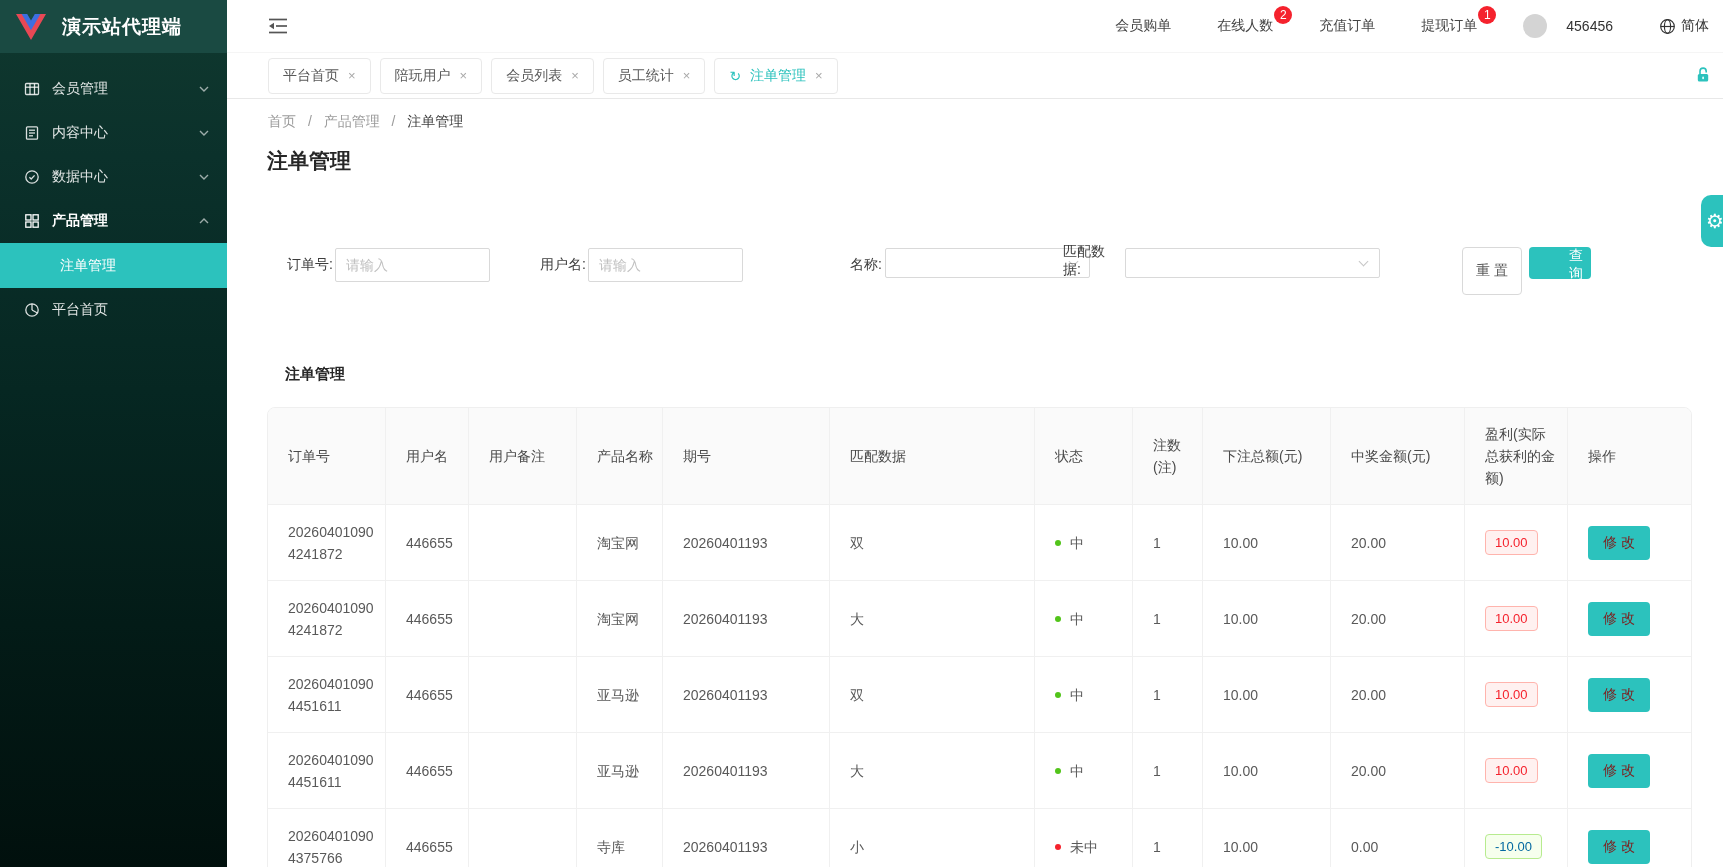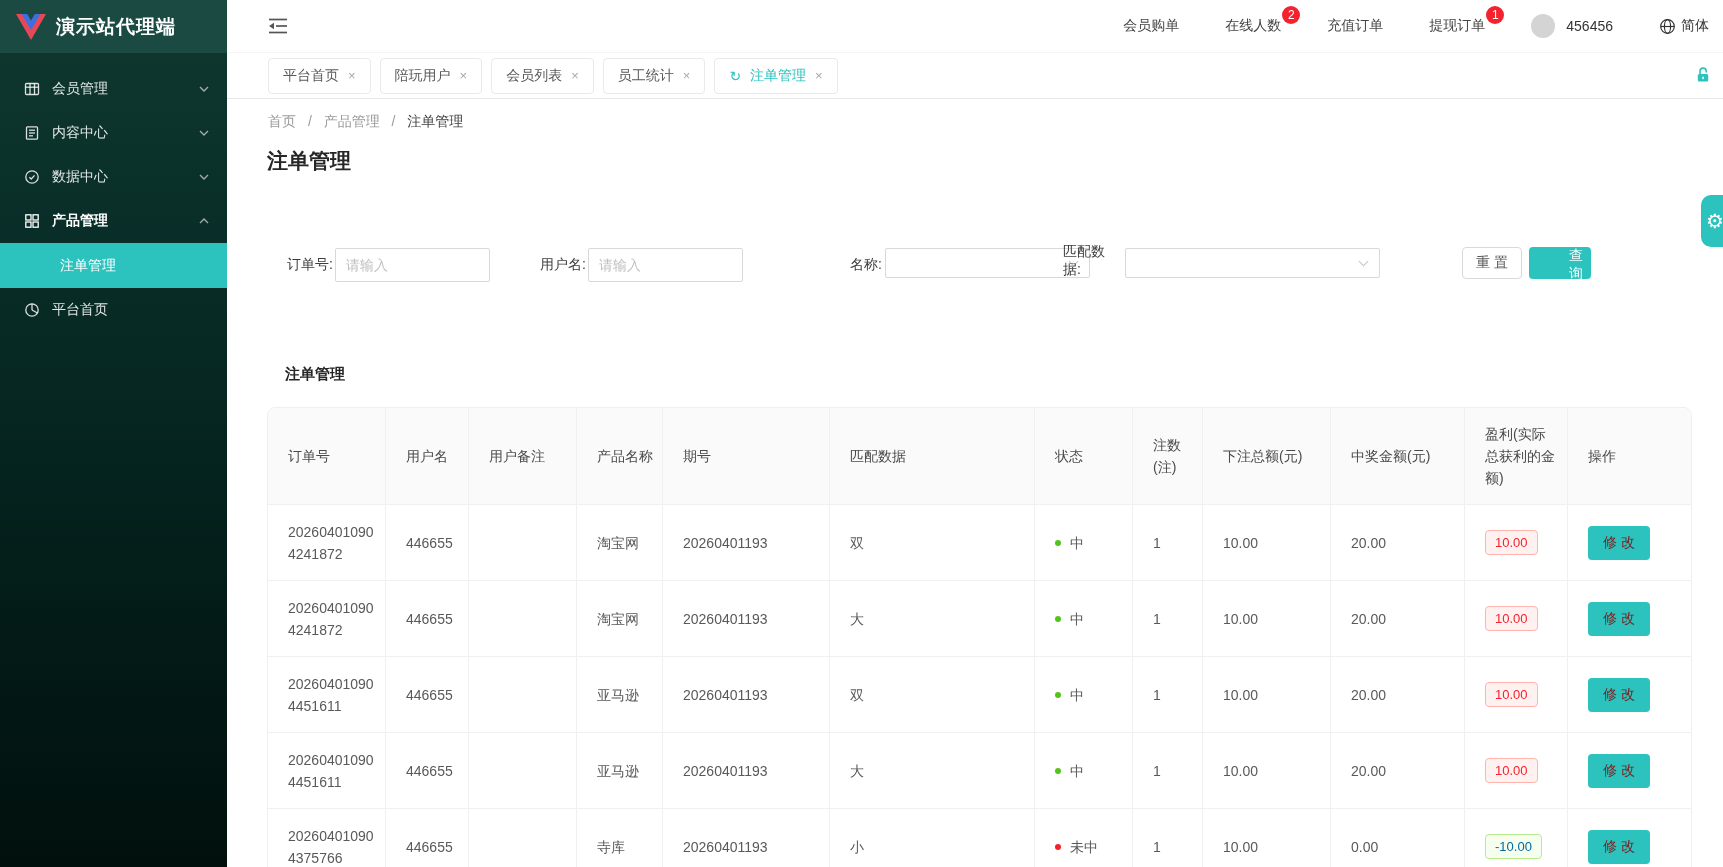--- a/index.html
+++ b/index.html
@@ -4,37 +4,37 @@
 <style>
   * { margin:0; padding:0; box-sizing:border-box; }
   html,body { width:1723px; height:867px; overflow:hidden; }
   body { font-family:"Liberation Sans","DejaVu Sans",sans-serif; font-size:14px; background:#fff; position:relative; color:#595959; }
   .dejavu { font-family:"DejaVu Sans",sans-serif; }
 
   
   .sidebar { position:absolute; left:0; top:0; width:227px; height:867px;
     background:linear-gradient(180deg,#10392f 0%,#0b312b 18%,#062722 45%,#031b17 72%,#01100d 100%); z-index:5; }
   .logo-band { height:53px; background:#1a4a42; display:flex; align-items:center; padding-left:16px; gap:10px; }
-  .logo-title { color:#fff; font-size:19px; font-weight:bold; letter-spacing:1px; white-space:nowrap; }
+  .logo-title { color:#fff; font-size:19px; font-weight:bold; letter-spacing:1px; white-space:nowrap;margin-left:6px; }
   .menu { padding-top:14px; }
   .menu-item { height:44px; display:flex; align-items:center; padding:0 18px 0 24px; color:rgba(255,255,255,.88); font-size:14px; cursor:pointer; }
   .menu-item .mi-icon { width:16px; height:16px; margin-right:12px; flex:0 0 16px; }
   .menu-item .chev { margin-left:auto; color:rgba(255,255,255,.6); display:flex; }
   .menu-item .chev.up { transform:rotate(180deg); }
   .menu-item.bold { color:#fff; font-weight:bold; }
   .submenu-item { height:45px; display:flex; align-items:center; padding-left:60px; font-size:14px; color:rgba(255,255,255,.85); cursor:pointer; }
   .submenu-item.active { background:#2cc2bd; color:#fff; }
 
   
   .topbar { position:absolute; left:227px; top:0; right:0; height:53px; background:#fff; display:flex; align-items:center; border-bottom:1px solid #f5f5f5; }
   .collapse-btn { margin-left:41px; cursor:pointer; display:flex; align-items:center; }
   .topbar-right { margin-left:auto; display:flex; align-items:center; gap:46px; padding-right:14px; color:#454545; }
   .tb-item { position:relative; cursor:pointer; white-space:nowrap; }
   .badge { position:absolute; top:-11px; right:-19px; background:#f5222d; color:#fff; border-radius:9px; min-width:18px; height:18px; line-height:18px; font-size:12px; text-align:center; padding:0 5px; }
-  .user-box { display:flex; align-items:center; gap:11px; cursor:pointer; }
+  .user-box { display:flex; align-items:center; gap:19px; cursor:pointer; }
   .avatar { width:24px; height:24px; border-radius:50%; background:#d4d4d4; }
   .lang-box { display:flex; align-items:center; gap:5px; cursor:pointer; color:#333; }
 
   
   .tabbar { position:absolute; left:227px; top:53px; right:0; height:46px; border-bottom:1px solid #e8e8e8; display:flex; align-items:center; padding-left:41px; gap:9px; background:#fff; }
   .tab { height:36px; display:flex; align-items:center; gap:9px; padding:0 14px; border:1px solid #e9e9e9; border-radius:4px; color:#595959; background:#fff; cursor:pointer; white-space:nowrap; }
   .tab.active { color:#2cc2bd; }
   .tab .tclose { color:#a8a8a8; font-size:13px; }
   .tab.active .sync { color:#2cc2bd; font-size:14px; }
   .lock-wrap { margin-left:auto; margin-right:12px; cursor:pointer; display:flex; }
@@ -46,21 +46,21 @@
   .breadcrumb .bc-link { cursor:pointer;margin-top:28px; }
   .breadcrumb .bc-current { color:#404040; font-weight:500; }
   .page-title { position:absolute; left:40px; top:48px; font-size:21px; color:#262626; font-weight:600; }
 
   
   .f-label { position:absolute; height:30px; line-height:30px; color:#3d3d3d; }
   .f-input { position:absolute; height:30px; border:1px solid #d9d9d9; border-radius:2px; padding:16px 10px; font-size:14px; color:#333; outline:none; font-family:inherit; }
   .f-input::placeholder { color:#c0c0c0; }
   .f-select { position:absolute; height:30px; border:1px solid #d9d9d9; border-radius:2px; background:#fff; cursor:pointer; }
   .sel-chev { position:absolute; right:12px; top:9px; width:7px; height:7px; border-right:1.4px solid #c6c6c6; border-bottom:1.4px solid #c6c6c6; transform:rotate(45deg); }
-  .btn-reset { position:absolute; left:1235px; top:148px; width:60px; height:32px; background:#fff; border:1px solid #d9d9d9; border-radius:4px; color:#595959; font-size:14px; cursor:pointer; font-family:inherit; }
+  .btn-reset { position:absolute; left:1235px; top:148px; width:60px; height:48px; background:#fff; border:1px solid #d9d9d9; border-radius:4px; color:#595959; font-size:14px; cursor:pointer; font-family:inherit; }
   .btn-search { position:absolute; left:1302px; top:148px; width:62px; height:32px; background:#2cc2bd; border:none; border-radius:4px; color:#fff; font-size:14px; cursor:pointer; font-family:inherit;padding-left:32px; }
   .section-title { position:absolute; left:58px; top:266px; font-size:15px; color:#262626; font-weight:600; }
 
   
   .table-wrap { position:absolute; left:40px; top:308px; width:1425px; border:1px solid #efefef; border-radius:8px 8px 0 0; overflow:hidden; }
   table { width:100%; table-layout:fixed; border-collapse:separate; border-spacing:0; }
   th, td { border-right:1px solid #f0f0f0; border-bottom:1px solid #f0f0f0; text-align:left; vertical-align:middle; padding:8px 8px 8px 20px; font-weight:normal; word-break:break-all; }
   th:last-child, td:last-child { border-right:none; }
   th { background:#fafafa; height:97px; color:#4a4a4a; font-size:14px; line-height:22px; }
   td { height:76px; color:#595959; font-size:14px; line-height:22px; background:#fff; }

